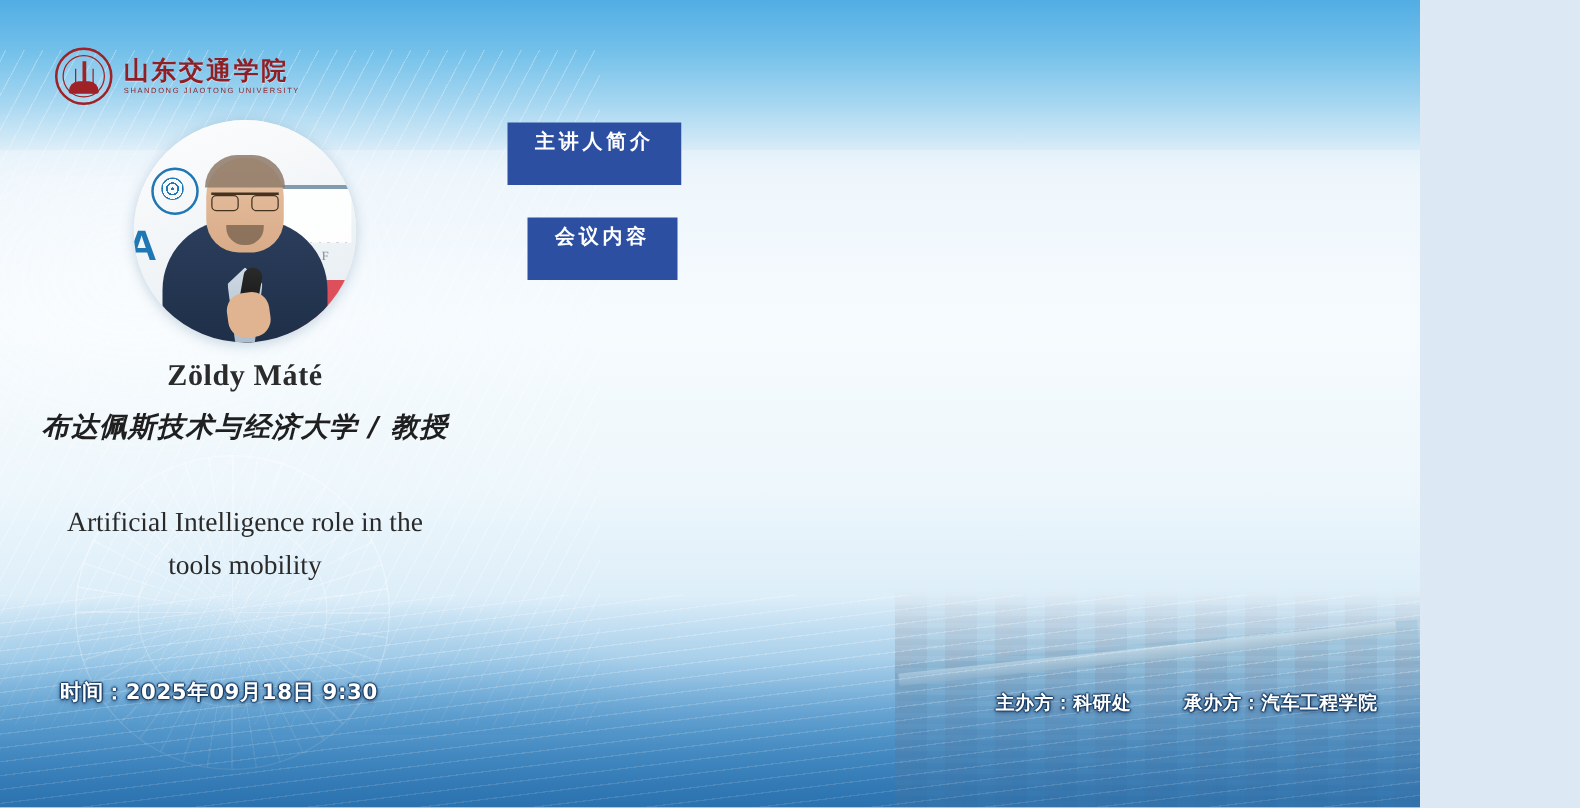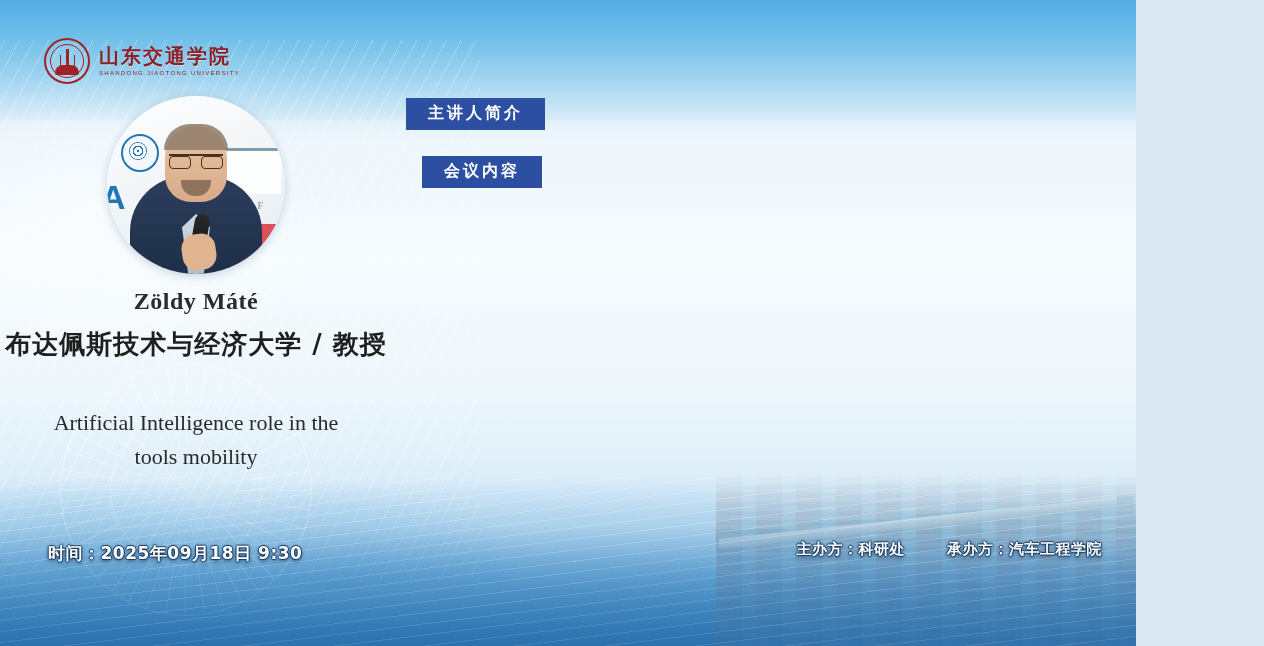--- a/index.html
+++ b/index.html
@@ -175,52 +175,52 @@
     position:absolute;left:50%;bottom:4px;width:34px;height:36px;margin-left:-14px;
     background:#e0b391;border-radius:14px;transform:rotate(-8deg);
   }
 
   .sp-name{
     margin-top:14px;font-family:"Liberation Serif",serif;font-weight:700;
     font-size:24px;color:#2b2b2b;letter-spacing:.5px;
   }
   .sp-affil{
     margin-top:12px;font-family:"DejaVu Sans",sans-serif;font-weight:700;
-    font-size:26px;color:#1f1f1f;letter-spacing:1px;
+    font-size:22px;color:#1f1f1f;letter-spacing:1px;font-style:italic;
   }
   .sp-topic{
     margin:44px auto 0;width:310px;
     font-family:"Liberation Serif",serif;font-size:22px;color:#2a2a2a;
     line-height:1.55;
   }
 
   
   .right-col{position:absolute;left:406px;top:98px;width:820px;}
   .badge{
     display:inline-block;background:#2c4fa2;color:#ffffff;
     font-family:"DejaVu Sans",sans-serif;font-weight:700;font-size:16px;
-    letter-spacing:3px;padding:5px 22px 6px 22px;
+    letter-spacing:3px;padding:5px 22px 24px 22px;
   }
   .para{
     margin-top:13px;
     font-family:"DejaVu Sans",sans-serif;font-size:15.2px;color:#1b1b1b;
     line-height:2.02;text-align:justify;text-indent:2em;
     letter-spacing:.6px;
   }
   .sec2{margin-top:26px;margin-left:16px;}
 
   
   .footer{
     position:absolute;left:0;bottom:0;width:100%;height:110px;
   }
   .f-left{
     position:absolute;left:48px;top:6px;display:flex;align-items:baseline;gap:26px;
   }
   .f-right{
-    position:absolute;right:34px;top:4px;display:flex;align-items:baseline;gap:42px;
+    position:absolute;right:34px;top:17px;display:flex;align-items:baseline;gap:42px;
   }
   .f-text{
     font-family:"DejaVu Sans",sans-serif;font-weight:700;color:#ffffff;font-size:17px;
     letter-spacing:.5px;
     text-shadow:-1px 0 1px rgba(20,55,95,.95),1px 0 1px rgba(20,55,95,.95),
                  0 -1px 1px rgba(20,55,95,.95),0 1px 1px rgba(20,55,95,.95),
                  0 2px 4px rgba(10,40,75,.7);
   }
   .f-small{font-size:15px;}
 </style>

